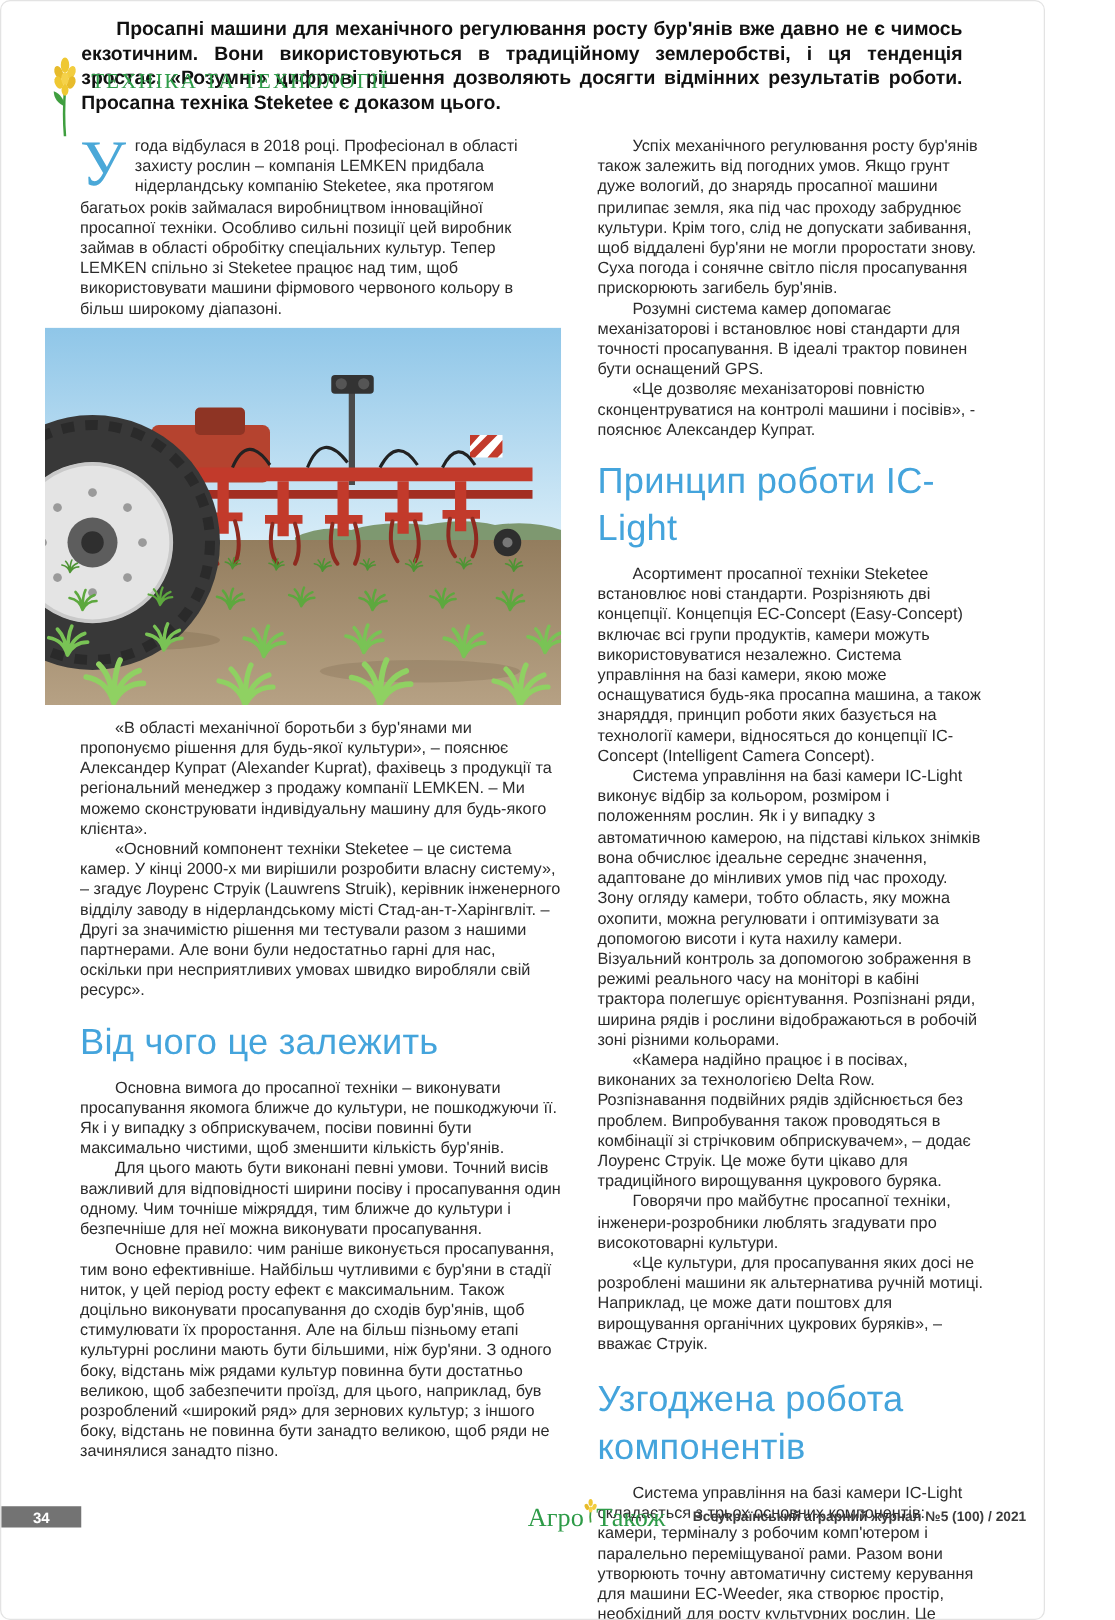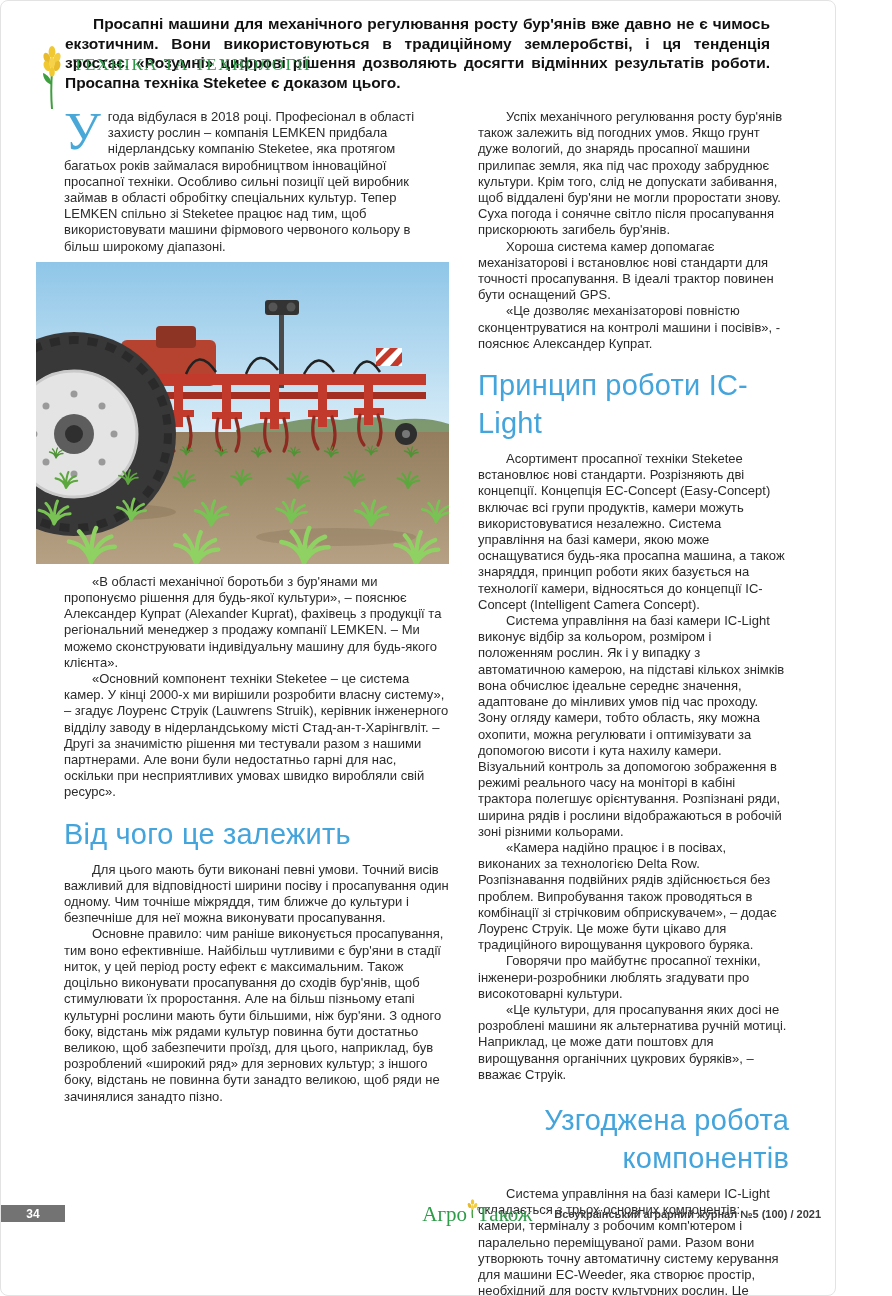--- a/index.html
+++ b/index.html
@@ -233,38 +233,39 @@
             <use href="#plant" transform="translate(380,302) scale(1.6)"></use>
           </g>
         </svg>
       </div>
 
       <p class="body">«В області механічної боротьби з бур'янами ми пропонуємо рішення для будь-якої культури», – пояснює Александер Купрат (Alexander Kuprat), фахівець з продукції та регіональний менеджер з продажу компанії LEMKEN. – Ми можемо сконструювати індивідуальну машину для будь-якого клієнта».</p>
       <p class="body">«Основний компонент техніки Steketee – це система камер. У кінці 2000-х ми вирішили розробити власну систему», – згадує Лоуренс Струік (Lauwrens Struik), керівник інженерного відділу заводу в нідерландському місті Стад-ан-т-Харінгвліт. – Другі за значимістю рішення ми тестували разом з нашими партнерами. Але вони були недостатньо гарні для нас, оскільки при несприятливих умовах швидко виробляли свій ресурс».</p>
 
       <h2 class="sec">Від чого це залежить</h2>
 
+      <p class="body">Основна вимога до просапної техніки – виконувати просапування якомога ближче до культури, не пошкоджуючи її. Як і у випадку з обприскувачем, посіви повинні бути максимально чистими, щоб зменшити кількість бур'янів.</p>
       <p class="body">Для цього мають бути виконані певні умови. Точний висів важливий для відповідності ширини посіву і просапування один одному. Чим точніше міжряддя, тим ближче до культури і безпечніше для неї можна виконувати просапування.</p>
       <p class="body">Основне правило: чим раніше виконується просапування, тим воно ефективніше. Найбільш чутливими є бур'яни в стадії ниток, у цей період росту ефект є максимальним. Також доцільно виконувати просапування до сходів бур'янів, щоб стимулювати їх проростання. Але на більш пізньому етапі культурні рослини мають бути більшими, ніж бур'яни. З одного боку, відстань між рядами культур повинна бути достатньо великою, щоб забезпечити проїзд, для цього, наприклад, був розроблений «широкий ряд» для зернових культур; з іншого боку, відстань не повинна бути занадто великою, щоб ряди не зачинялися занадто пізно.</p>
     </div>
 
     <div class="col-right">
       <p class="body">Успіх механічного регулювання росту бур'янів також залежить від погодних умов. Якщо грунт дуже вологий, до знарядь просапної машини прилипає земля, яка під час проходу забруднює культури. Крім того, слід не допускати забивання, щоб віддалені бур'яни не могли проростати знову. Суха погода і сонячне світло після просапування прискорюють загибель бур'янів.</p>
-      <p class="body">Хороша система камер допомагає механізаторові і встановлює нові стандарти для точності просапування. В ідеалі трактор повинен бути оснащений GPS.</p>
+      <p class="body">Розумні система камер допомагає механізаторові і встановлює нові стандарти для точності просапування. В ідеалі трактор повинен бути оснащений GPS.</p>
       <p class="body">«Це дозволяє механізаторові повністю сконцентруватися на контролі машини і посівів», - пояснює Александер Купрат.</p>
 
       <h2 class="sec">Принцип роботи IC-Light</h2>
 
       <p class="body">Асортимент просапної техніки Steketee встановлює нові стандарти. Розрізняють дві концепції. Концепція EC-Concept (Easy-Concept) включає всі групи продуктів, камери можуть використовуватися незалежно. Система управління на базі камери, якою може оснащуватися будь-яка просапна машина, а також знаряддя, принцип роботи яких базується на технології камери, відносяться до концепції IC-Concept (Intelligent Camera Concept).</p>
       <p class="body">Система управління на базі камери IC-Light виконує відбір за кольором, розміром і положенням рослин. Як і у випадку з автоматичною камерою, на підставі кількох знімків вона обчислює ідеальне середнє значення, адаптоване до мінливих умов під час проходу. Зону огляду камери, тобто область, яку можна охопити, можна регулювати і оптимізувати за допомогою висоти і кута нахилу камери. Візуальний контроль за допомогою зображення в режимі реального часу на моніторі в кабіні трактора полегшує орієнтування. Розпізнані ряди, ширина рядів і рослини відображаються в робочій зоні різними кольорами.</p>
       <p class="body">«Камера надійно працює і в посівах, виконаних за технологією Delta Row. Розпізнавання подвійних рядів здійснюється без проблем. Випробування також проводяться в комбінації зі стрічковим обприскувачем», – додає Лоуренс Струік. Це може бути цікаво для традиційного вирощування цукрового буряка.</p>
       <p class="body">Говорячи про майбутнє просапної техніки, інженери-розробники люблять згадувати про високотоварні культури.</p>
       <p class="body">«Це культури, для просапування яких досі не розроблені машини як альтернатива ручній мотиці. Наприклад, це може дати поштовх для вирощування органічних цукрових буряків», – вважає Струік.</p>
 
-      <h2 class="sec" style="margin-top:18px;text-align:right;">Узгоджена робота компонентів</h2>
+      <h2 class="sec" style="margin-top:18px;">Узгоджена робота компонентів</h2>
 
       <p class="body">Система управління на базі камери IC-Light складається з трьох основних компонентів: камери, терміналу з робочим комп'ютером і паралельно переміщуваної рами. Разом вони утворюють точну автоматичну систему керування для машини EC-Weeder, яка створює простір, необхідний для росту культурних рослин. Це можливо, оскільки камера може розпізнавати до п'яти рядів рослин в зеленому спектрі або у всьому RGB-спектрі. Камера високої роздільної здатності робить знімки рядів рослин і передає ці дані в термінал.</p>
 
     </div>
   </div>
 
   <div class="page-badge">34</div>
 
   <div class="footer-right">
     <span class="logo">

